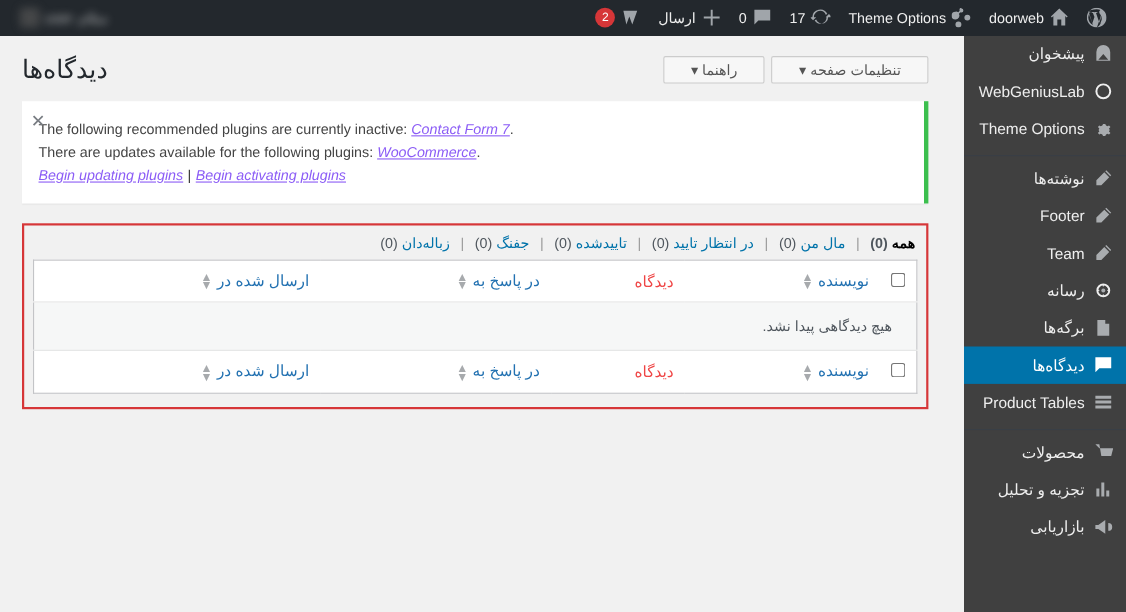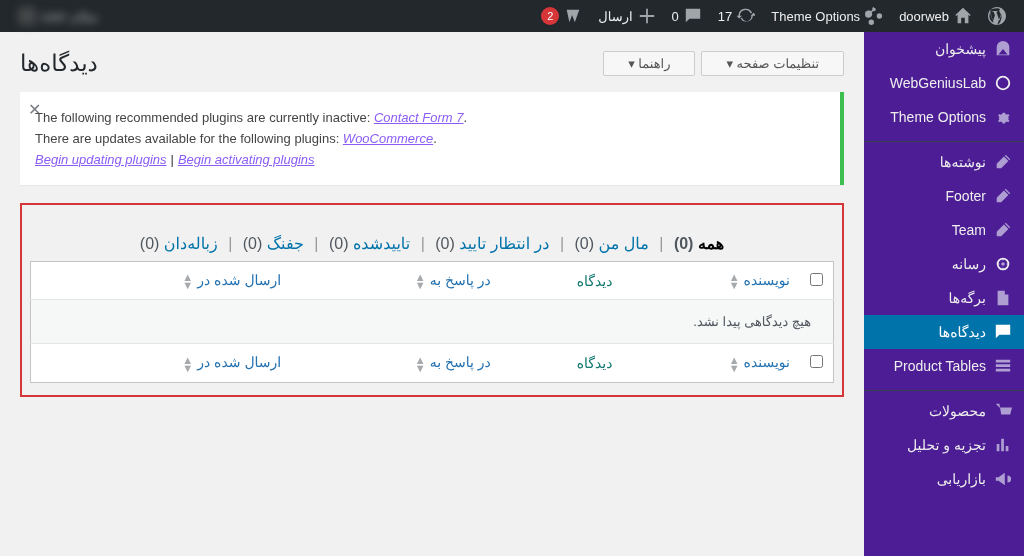--- a/index.html
+++ b/index.html
@@ -7,21 +7,21 @@
 
 
 .adminbar { position: fixed; top: 0; right: 0; left: 0; height: 32px; background: #23282d; color: #eee; display: flex; justify-content: space-between; align-items: center; padding: 0 10px; z-index: 1000; font-size: 13px; }
 .adminbar .bar-group { display: flex; align-items: center; gap: 0; }
 .adminbar a, .adminbar span.item { color: #eee; text-decoration: none; padding: 0 8px; height: 32px; display: inline-flex; align-items: center; gap: 5px; }
 .adminbar svg { width: 18px; height: 18px; fill: #a0a5aa; }
 .badge-red { background: #d63638; color: #fff; border-radius: 10px; min-width: 18px; height: 18px; display: inline-flex; align-items: center; justify-content: center; font-size: 11px; padding: 0 5px; }
 .blur { filter: blur(4px); opacity: .7; }
 
 
-.sidebar { position: fixed; top: 32px; bottom: 0; right: 0; width: 160px; background: #4c1d95; overflow-y: auto; direction: rtl; }
+.sidebar { position: fixed; top: 32px; bottom: 0; right: 0; width: 148px; background: #404040; overflow-y: auto; direction: rtl; }
 .sidebar .menu-item { display: flex; align-items: center; gap: 8px; padding: 8px 12px; color: #eee; text-decoration: none; font-size: 14px; }
 .sidebar .menu-item.current { background: #0073aa; color: #fff; }
 .sidebar .menu-item svg { width: 18px; height: 18px; fill: rgba(240,245,250,.6); flex-shrink: 0; }
 .sidebar .menu-item.current svg { fill: #fff; }
 .sidebar .sep { height: 5px; border-bottom: 1px solid #393f46; margin: 3px 0; }
 
 
 .main { margin-right: 160px; margin-top: 32px; padding: 10px 20px; }
 .heading-row { display: flex; justify-content: space-between; align-items: center; margin: 8px 0 15px; }
 .heading-row h1 { font-size: 23px; font-weight: 400; color: #23282d; }
@@ -33,31 +33,31 @@
 .notice p { margin: 6px 0; color: #444; }
 .notice a { color: #8b5cf6; font-weight: 400; text-decoration: underline; font-style: italic; }
 .notice strong { font-weight: 700; color: #333; }
 .notice .sep { color: #333; padding: 0 4px; }
 .notice .dismiss { position: absolute; top: 8px; left: 8px; width: 20px; height: 20px; cursor: pointer; color: #787c82; font-size: 16px; }
 
 
 .highlight-box { border: 2px solid #d63638; padding: 6px 8px 12px; margin-top: 6px; }
 
 
-.subsub { margin: 23px 0 8px; font-size: 16px; color: #646970; text-align: center; }
+.subsub { margin: 2px 0 8px; font-size: 13px; color: #646970; }
 .subsub .lnk { color: #0073aa; text-decoration: none; padding: 0 2px; }
 .subsub .lnk.current { color: #000; font-weight: 700; }
 .subsub .cnt { color: #50575e; }
 .subsub .pipe { color: #999; padding: 0 4px; }
 
 
 table.wp { width: 100%; border-collapse: collapse; background: #fff; border: 1px solid #c3c4c7; }
 table.wp th, table.wp td { padding: 10px 10px; text-align: right; border-bottom: 1px solid #e5e5e5; font-weight: 400; color: #2c3338; }
 table.wp thead th, table.wp tfoot th { color: #2271b1; font-size: 14px; }
-table.wp thead th.dark, table.wp tfoot th.dark { color: #0f766e; }
+table.wp thead th.dark, table.wp tfoot th.dark { color: #ef4444; }
 table.wp .cb { width: 28px; text-align: center; }
 table.wp .sort-ind { color: #a7aaad; font-size: 11px; line-height: 8px; display: inline-flex; flex-direction: column; vertical-align: middle; margin-right: 4px; }
 table.wp tbody td.empty { text-align: right; color: #50575e; background: #f6f7f7; padding: 14px 22px; }
 table.wp tfoot th { border-bottom: none; border-top: 1px solid #e5e5e5; }
 </style>
 </head>
 <body>
 
 <div class="adminbar">
   <div class="bar-group">

